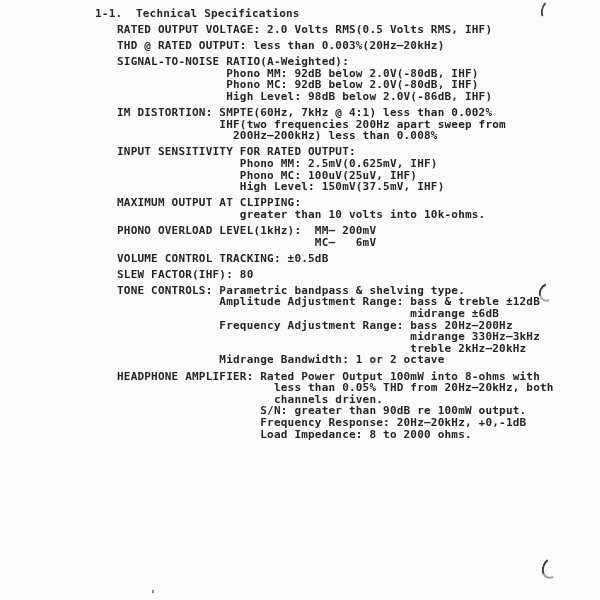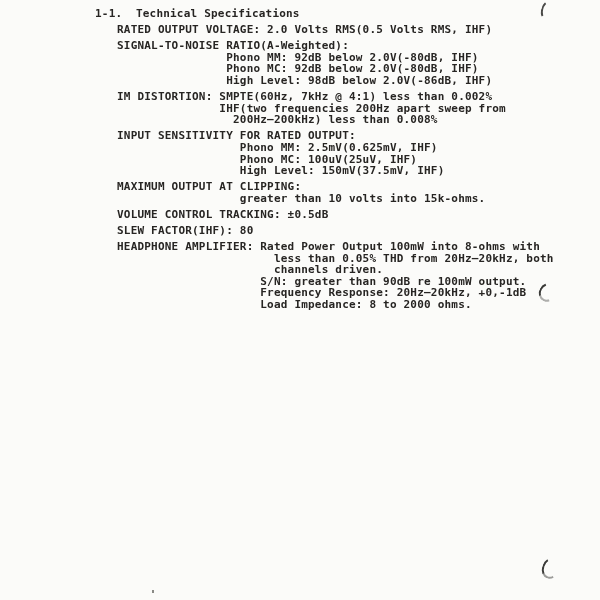--- a/index.html
+++ b/index.html
@@ -63,35 +63,45 @@
     background: #8a8a86;
   }
 </style>
 </head>
 <body>
 
 <div class="page">
   <pre class="spec-block heading">1-1.  Technical Specifications</pre>
   <div>
       <pre class="spec-block">RATED OUTPUT VOLTAGE: 2.0 Volts RMS(0.5 Volts RMS, IHF)</pre>
+      <pre class="spec-block">THD @ RATED OUTPUT: less than 0.003%(20Hz–20kHz)</pre>
       <pre class="spec-block">SIGNAL-TO-NOISE RATIO(A-Weighted):
                 Phono MM: 92dB below 2.0V(-80dB, IHF)
                 Phono MC: 92dB below 2.0V(-80dB, IHF)
                 High Level: 98dB below 2.0V(-86dB, IHF)</pre>
       <pre class="spec-block">IM DISTORTION: SMPTE(60Hz, 7kHz @ 4:1) less than 0.002%
                IHF(two frequencies 200Hz apart sweep from
                  200Hz–200kHz) less than 0.008%</pre>
       <pre class="spec-block">INPUT SENSITIVITY FOR RATED OUTPUT:
                   Phono MM: 2.5mV(0.625mV, IHF)
                   Phono MC: 100uV(25uV, IHF)
                   High Level: 150mV(37.5mV, IHF)</pre>
       <pre class="spec-block">MAXIMUM OUTPUT AT CLIPPING:
-                  greater than 10 volts into 15k-ohms.</pre>
+                  greater than 10 volts into 10k-ohms.</pre>
+      <pre class="spec-block">PHONO OVERLOAD LEVEL(1kHz):  MM– 200mV
+                             MC–   6mV</pre>
       <pre class="spec-block">VOLUME CONTROL TRACKING: ±0.5dB</pre>
       <pre class="spec-block">SLEW FACTOR(IHF): 80</pre>
+      <pre class="spec-block">TONE CONTROLS: Parametric bandpass &amp; shelving type.
+               Amplitude Adjustment Range: bass &amp; treble ±12dB
+                                           midrange ±6dB
+               Frequency Adjustment Range: bass 20Hz–200Hz
+                                           midrange 330Hz–3kHz
+                                           treble 2kHz–20kHz
+               Midrange Bandwidth: 1 or 2 octave</pre>
       <pre class="spec-block">HEADPHONE AMPLIFIER: Rated Power Output 100mW into 8-ohms with
                        less than 0.05% THD from 20Hz–20kHz, both
                        channels driven.
                      S/N: greater than 90dB re 100mW output.
                      Frequency Response: 20Hz–20kHz, +0,-1dB
                      Load Impedance: 8 to 2000 ohms.</pre>
     </div>
 </div>
 
 <span class="ring-mark m1"></span>

